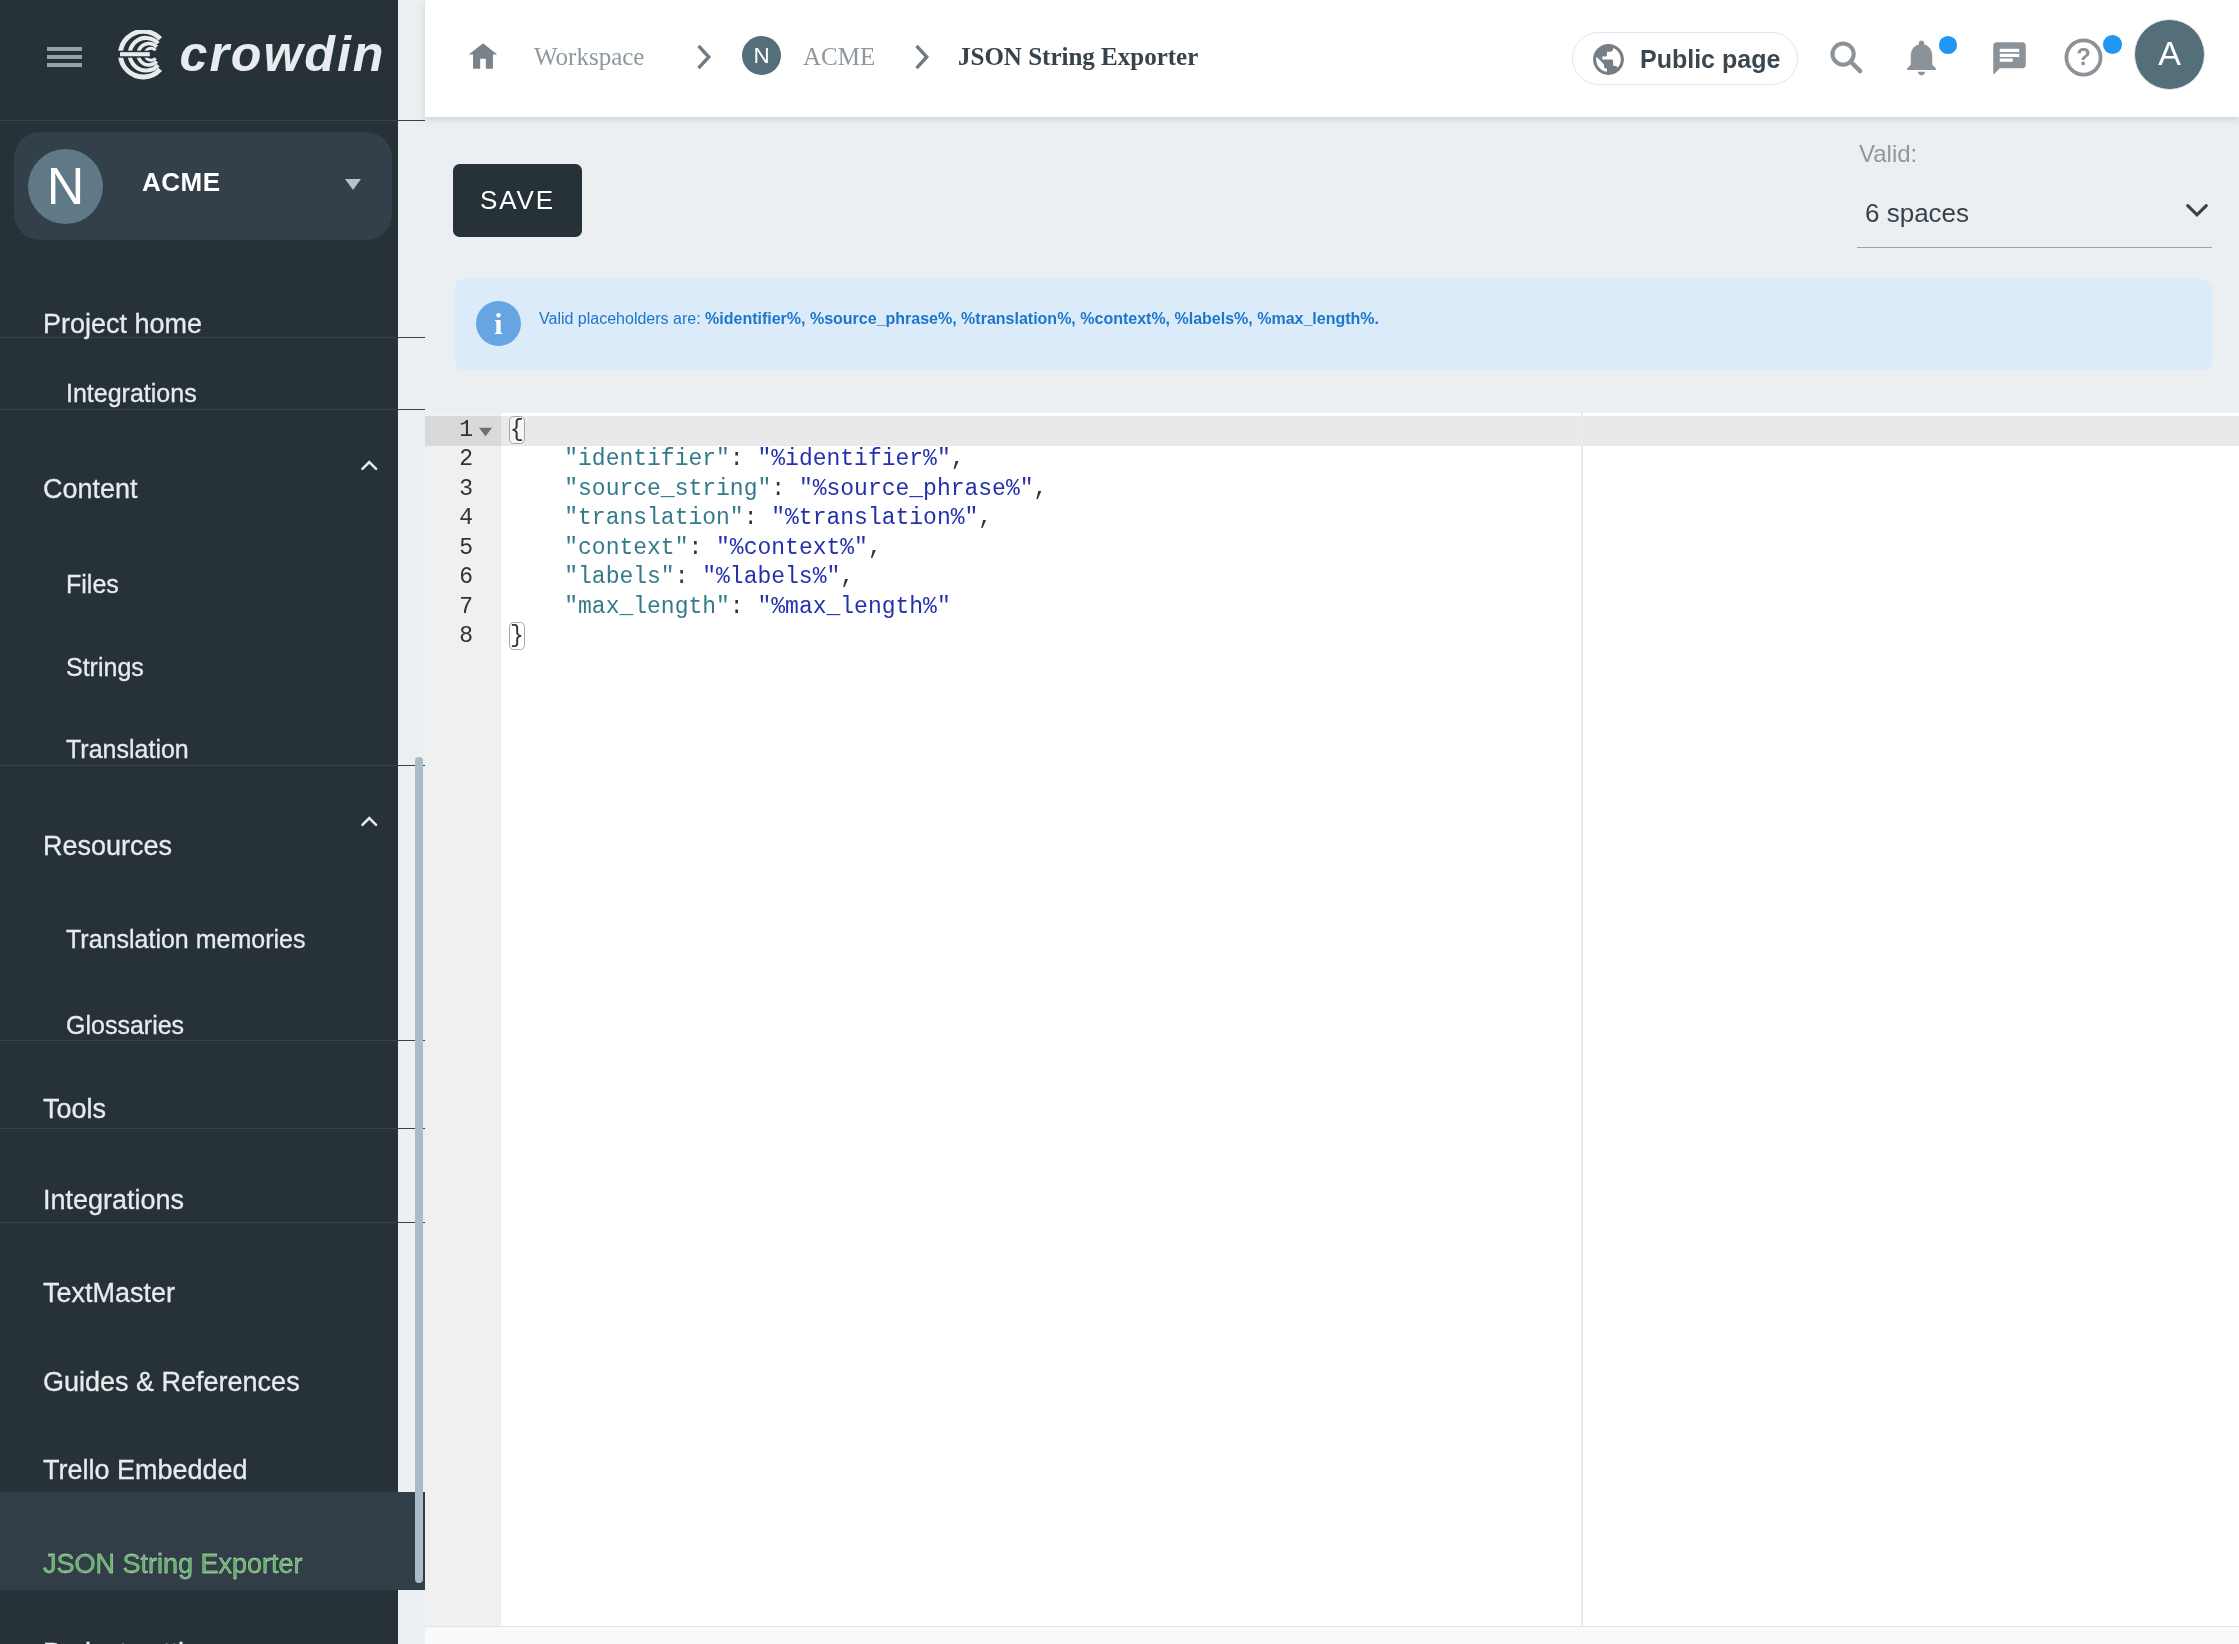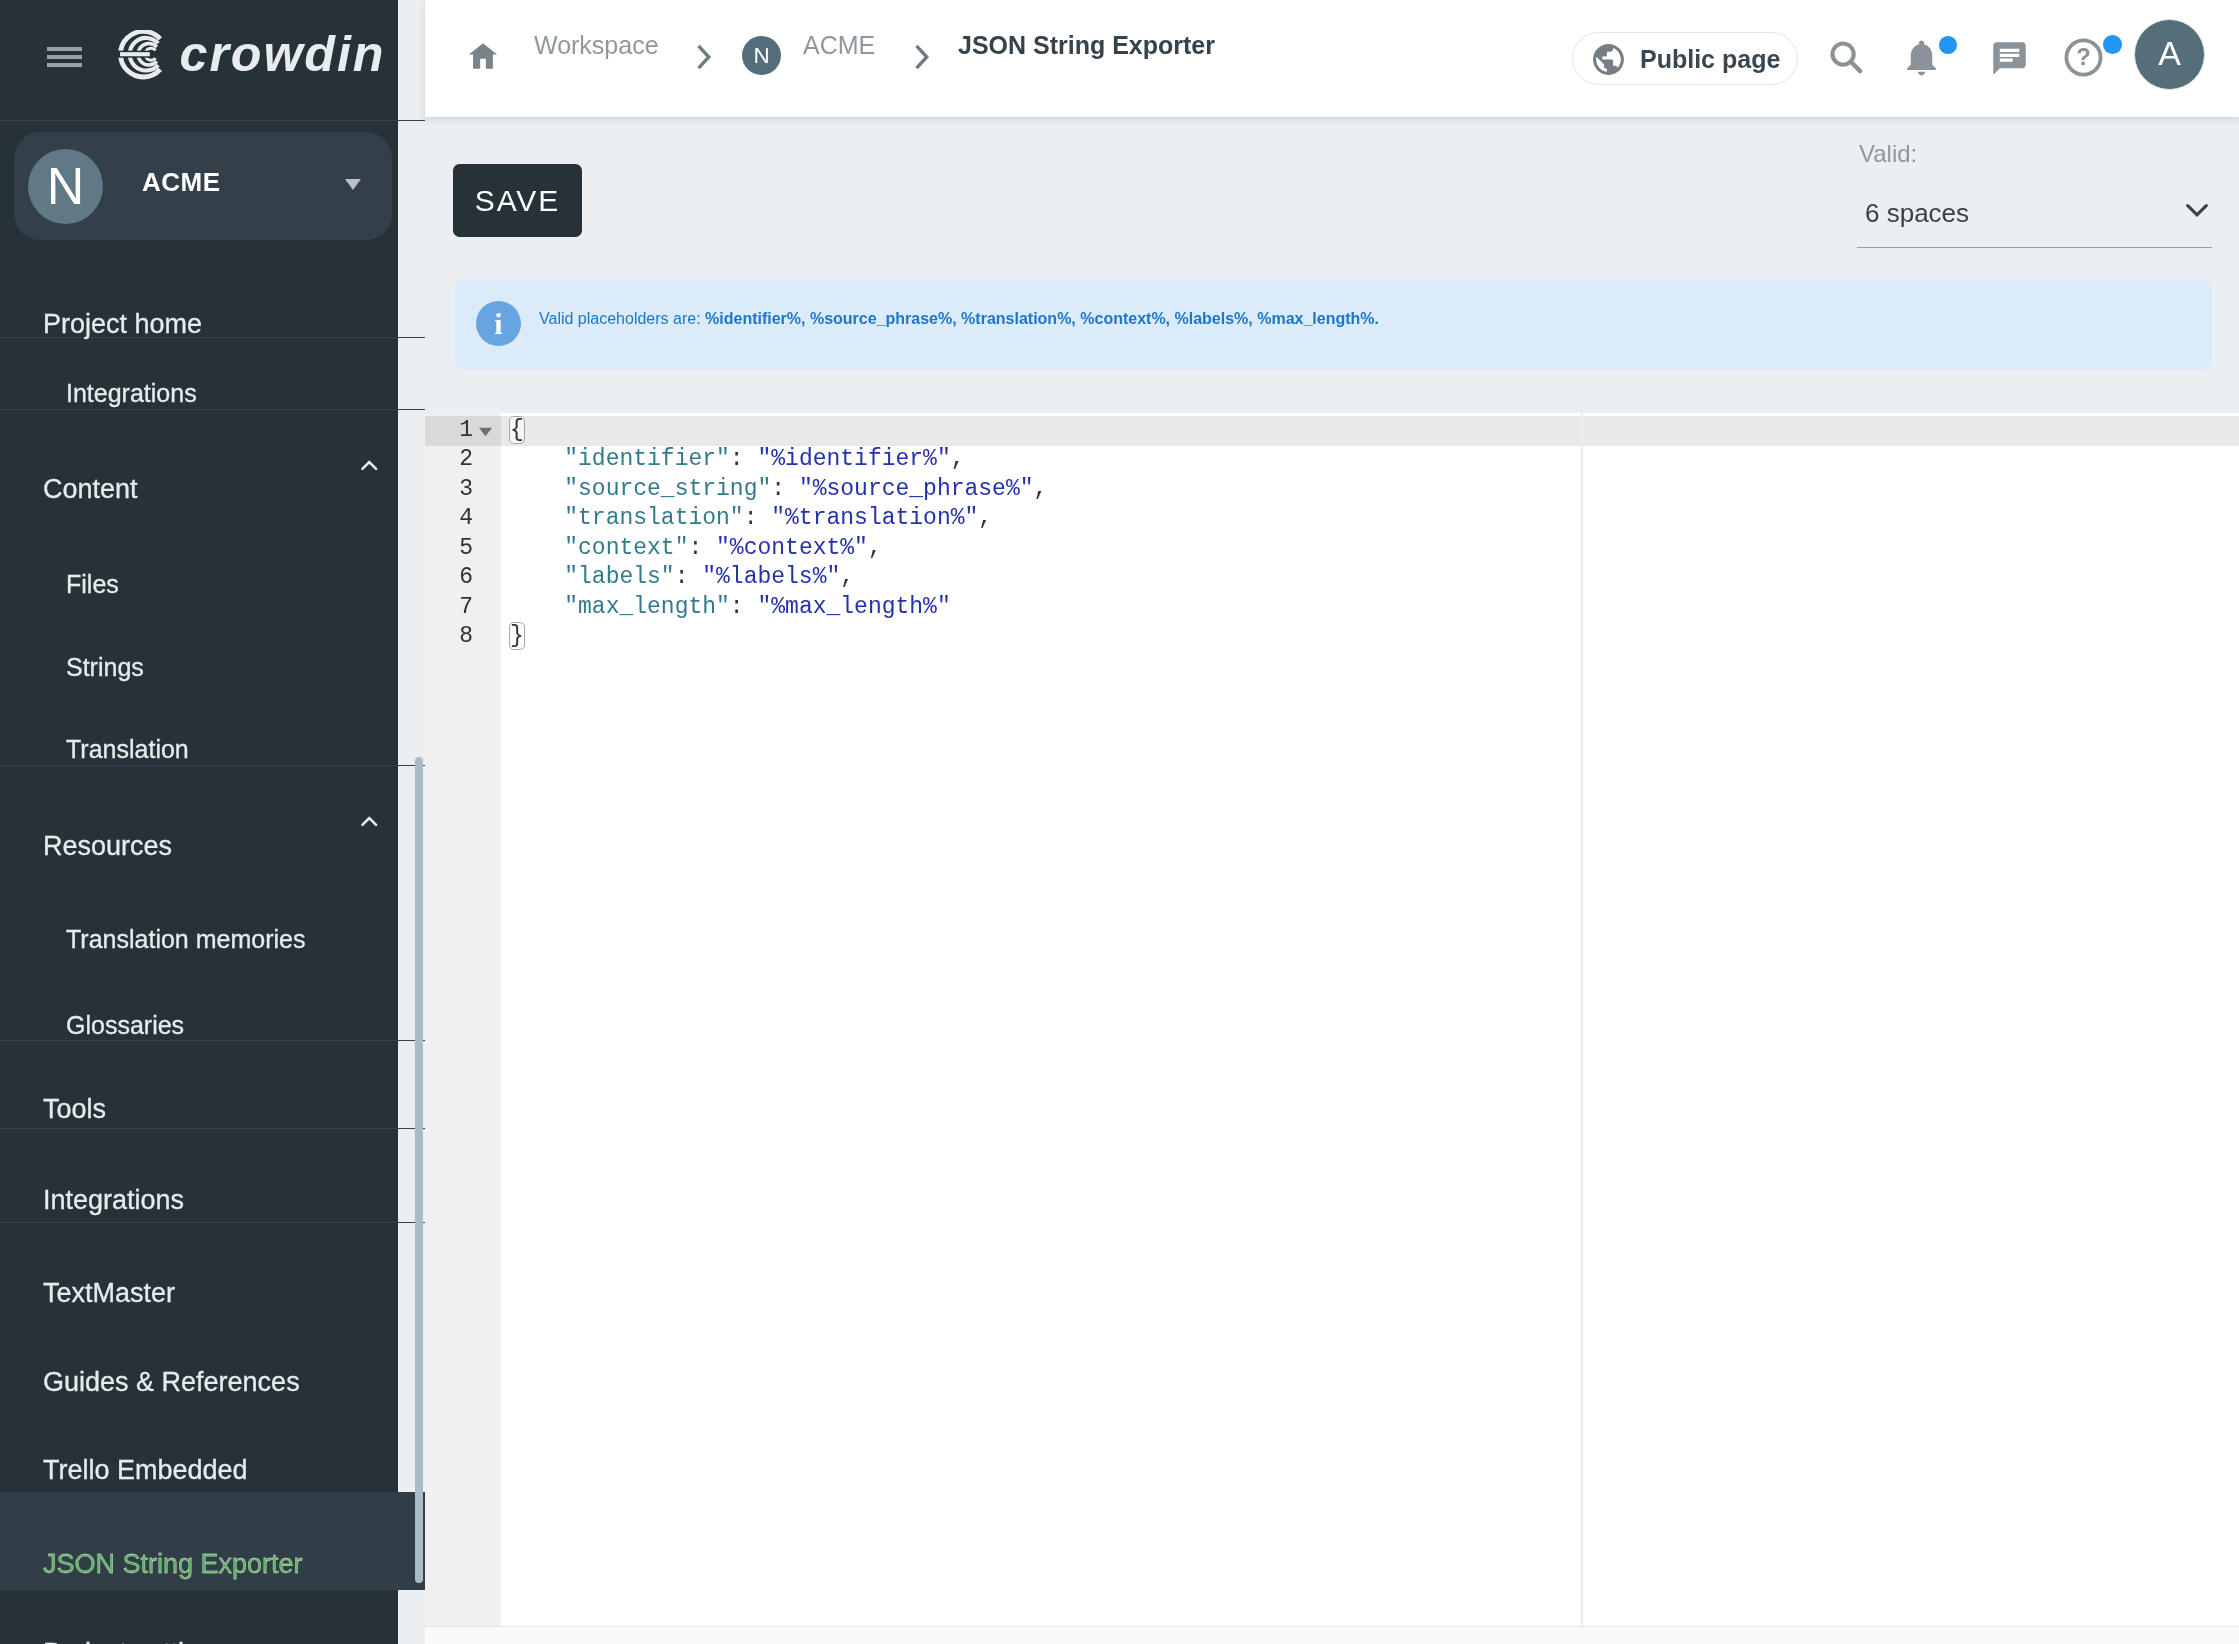--- a/index.html
+++ b/index.html
@@ -10,25 +10,25 @@
 .mt{font-size:27px;}
 #selbox{position:absolute;left:14px;top:132px;width:378px;height:108px;background:#333f49;border-radius:26px;}
 #selav{position:absolute;left:14px;top:17px;width:75px;height:75px;border-radius:50%;background:#5f7987;color:#fff;font-size:52px;font-weight:300;text-align:center;line-height:75px;}
 #selname{position:absolute;left:128px;top:35px;font-size:26px;font-weight:700;color:#fff;letter-spacing:0.5px;}
 #selcaret{position:absolute;left:331px;top:47px;width:0;height:0;border-left:8.4px solid transparent;border-right:8.4px solid transparent;border-top:11.2px solid #b9c1c7;}
 .chup{position:absolute;width:20.5px;height:20.5px;}
 #scrollthumb{position:absolute;left:415px;top:757px;width:8.4px;height:826px;border-radius:3.7px;background:#a9bbc6;}
 #activerow{position:absolute;left:0;top:1492px;width:425px;height:98px;background:#313e47;}
 
 #topbar{left:425px;top:0;width:1814px;height:117px;background:#fff;box-shadow:0 2.8px 7.5px rgba(0,0,0,0.13);}
-.bc{position:absolute;top:31px;font-size:25px;color:#8f989e;white-space:nowrap;}
+.bc{position:absolute;top:43px;font-size:25px;color:#8f989e;white-space:nowrap;font-family:Liberation Serif, serif;}
 #pill{position:absolute;left:1147px;top:32px;width:224px;height:51px;border:1.9px solid #e2e5e7;border-radius:27px;background:#fff;}
 #pilltext{position:absolute;left:67px;top:12px;font-size:25px;font-weight:700;color:#3b464e;white-space:nowrap;}
 
-#savebtn{left:453px;top:164px;width:129px;height:73px;background:#263238;border-radius:6.5px;color:#fff;font-size:30px;letter-spacing:1.9px;text-align:center;line-height:73px;}
+#savebtn{left:453px;top:164px;width:129px;height:73px;background:#263238;border-radius:6.5px;color:#fff;font-size:26px;letter-spacing:1.9px;text-align:center;line-height:73px;}
 #indentlbl{left:1859px;top:140px;font-size:24px;color:#8f989e;}
 #indentval{left:1865px;top:198px;font-size:26px;color:#37424a;}
 #indentline{left:1857px;top:247px;width:355px;height:0.9px;background:#9aa2a8;}
 #banner{left:455px;top:279px;width:1757px;height:91px;background:#dcebf9;border-radius:8.4px;}
 #bannericon{left:476px;top:301px;width:45px;height:45px;border-radius:50%;background:#67a4e2;color:#fff;font-size:30px;font-weight:700;text-align:center;line-height:45px;font-family:"Liberation Serif",serif;}
 #bannertext{left:539px;top:310px;font-size:16px;color:#1b76cc;}
 
 #editor{left:425px;top:413px;width:1814px;height:1213px;background:#fff;}
 #gutter{position:absolute;left:0;top:0;width:76px;height:1213px;background:#f0f0f0;}
 #g1{position:absolute;left:0;top:2.8px;width:76px;height:30px;background:#d9d9d9;}

